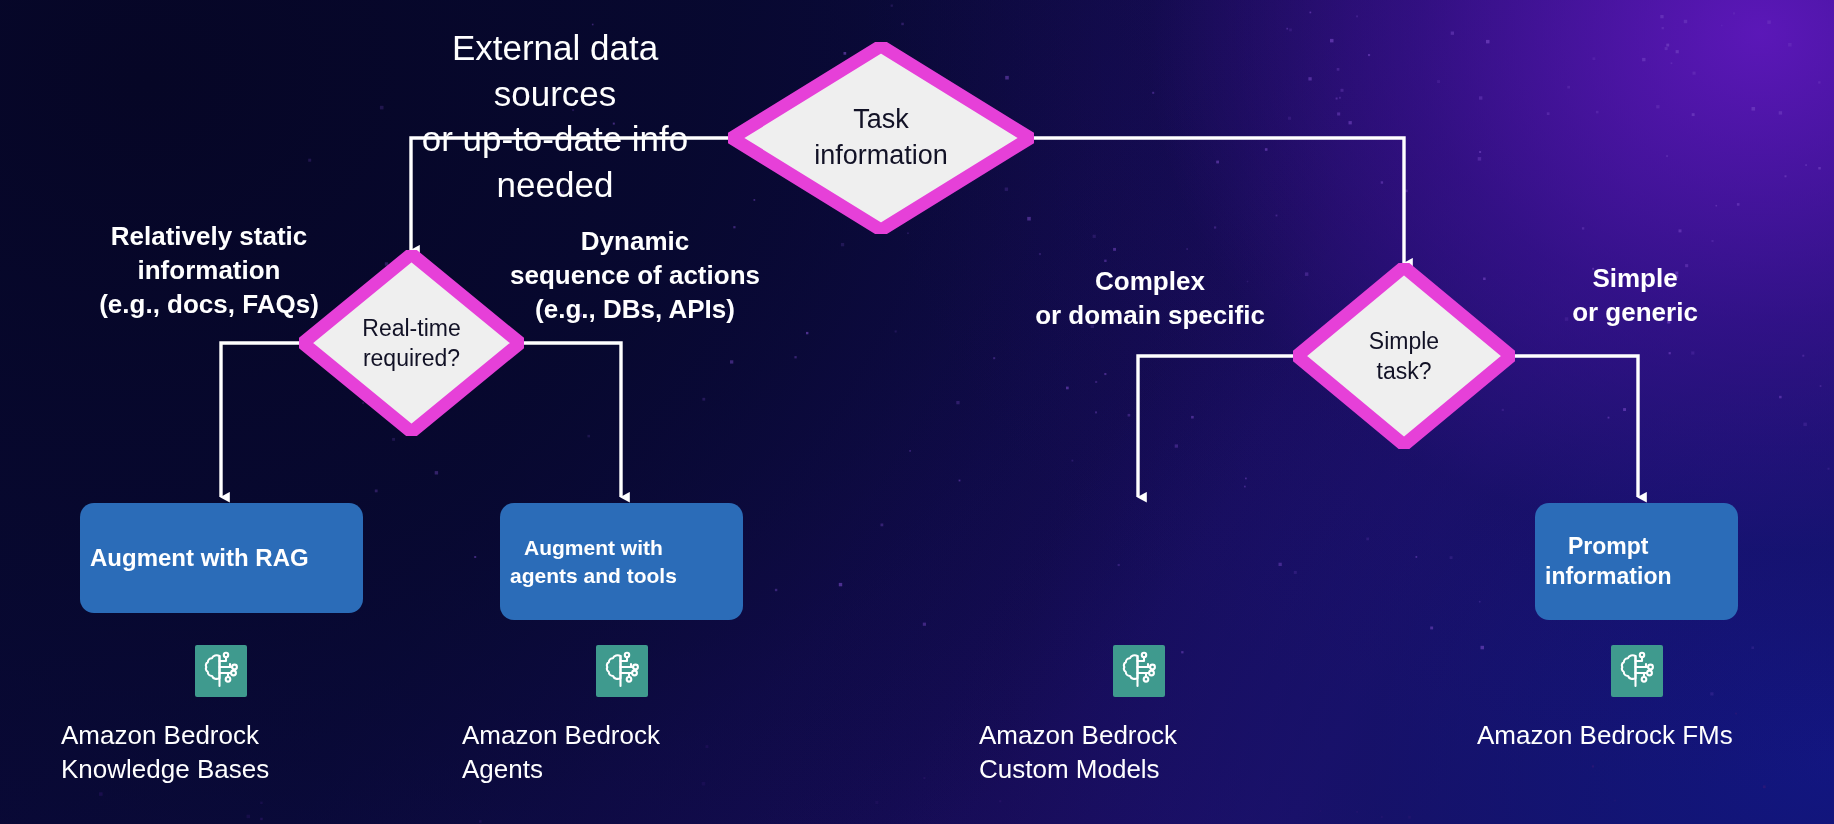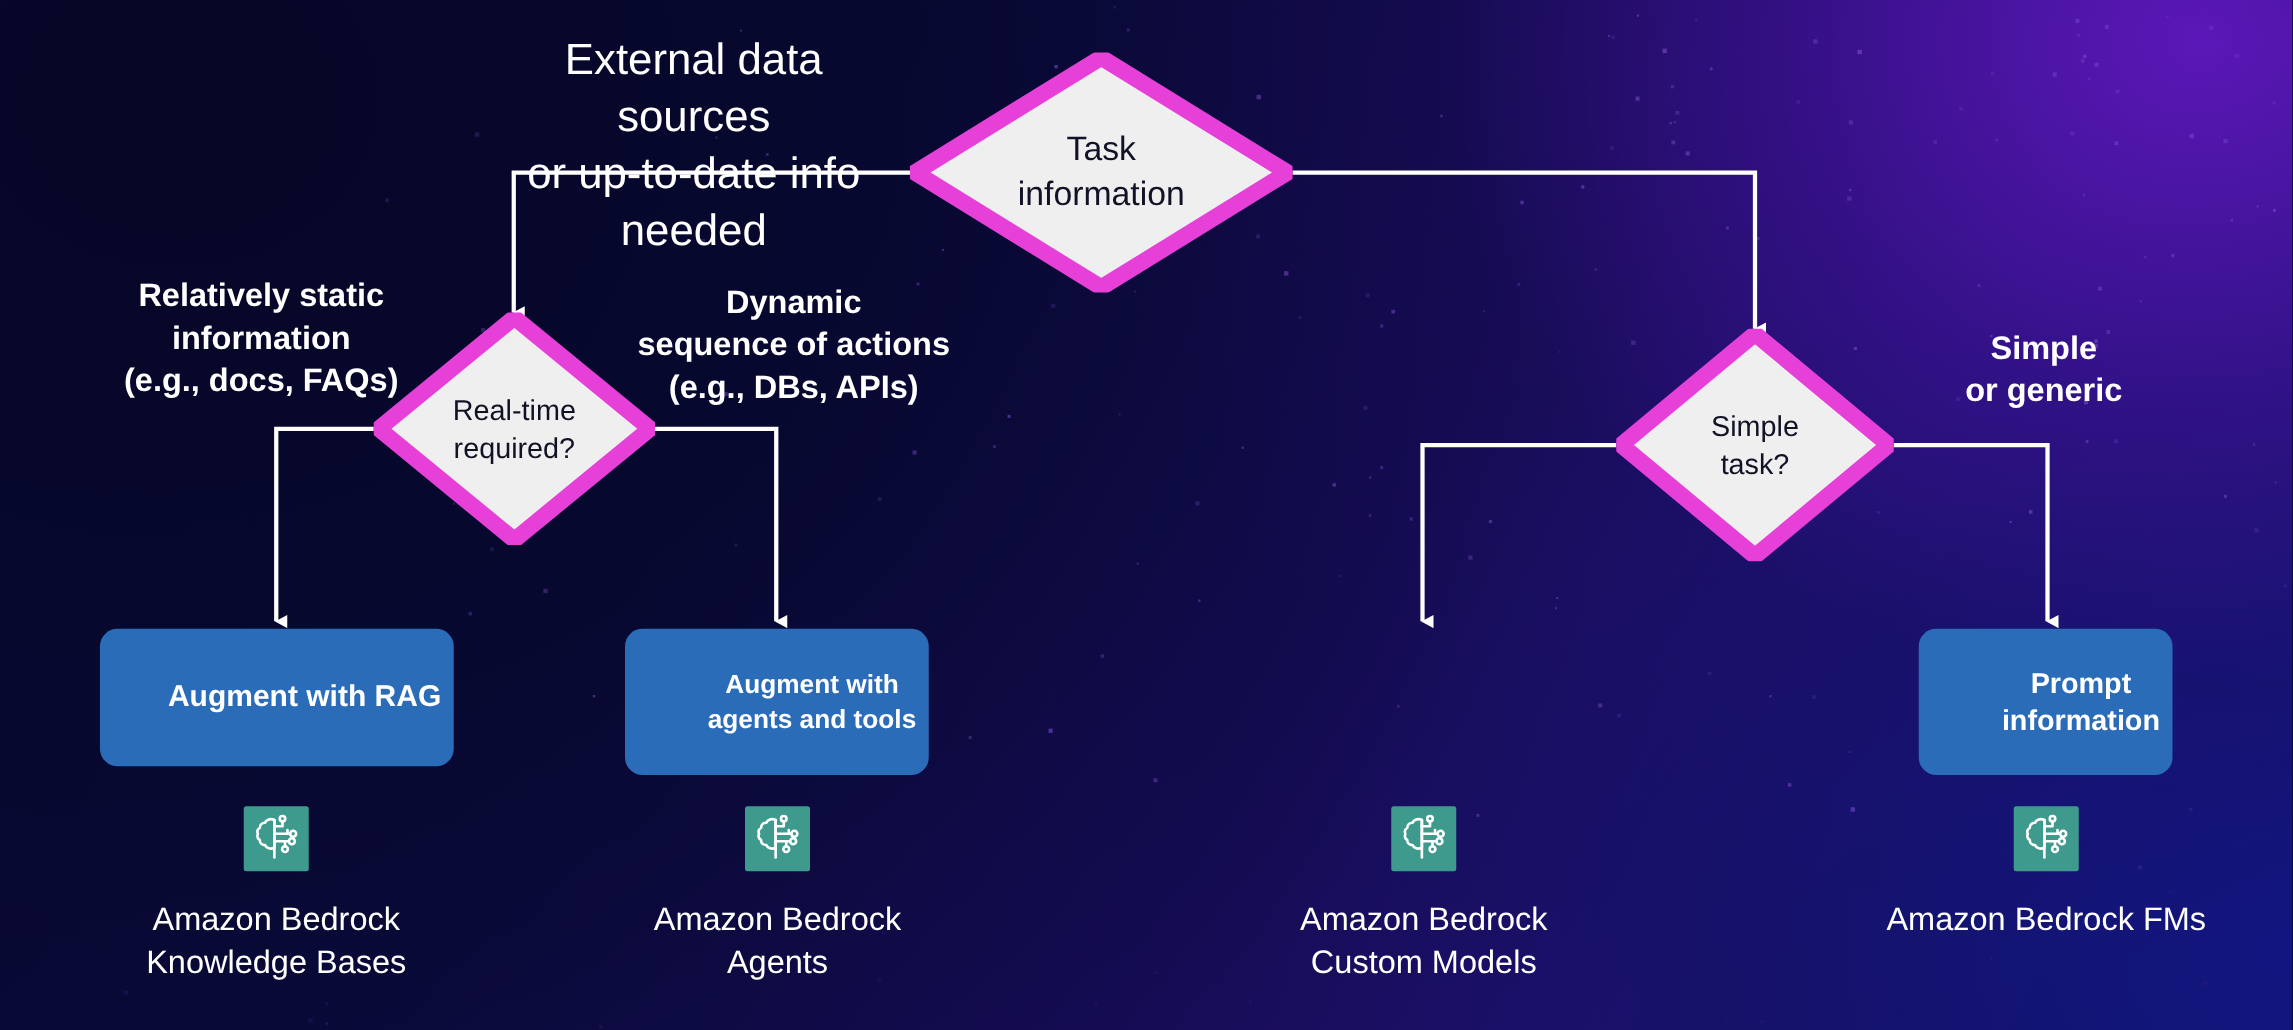--- a/index.html
+++ b/index.html
@@ -51,21 +51,21 @@
     line-height: 1.32;
     z-index: 2;
     pointer-events: none;
   }
 
   
   .resbox {
     position: absolute;
     display: flex;
     align-items: center;
-    justify-content: flex-end;
+    justify-content: flex-start;
     text-align: center;
     border-radius: 14px;
     color: #ffffff;
     font-weight: bold;
     line-height: 1.30;
     box-sizing: border-box;
     padding: 6px 10px;
   }
   .resbox.blue { background: #2b6cb8; }
   .resbox.purple { background: #8a3cf0; }
@@ -77,21 +77,20 @@
     font-weight: bold;
     text-align: center;
     line-height: 1.30;
     white-space: pre-line;
   }
   .elabel.plain { font-weight: normal; }
 
   
   .svc {
     position: absolute;
-    text-align: center;
     color: #ffffff;
     line-height: 1.32;
     white-space: pre-line;
   }
   .svcicon {
     position: absolute;
     width: 52px;
     height: 52px;
     background: #3f9a8e;
     border-radius: 2px;
@@ -338,20 +337,22 @@
 
 
   <div class="elabel" style="left:68px; top:220px; width:282px; font-size:26px;">Relatively static
 information
 (e.g., docs, FAQs)</div>
 
   <div class="elabel" style="left:490px; top:225px; width:290px; font-size:26px;">Dynamic
 sequence of actions
 (e.g., DBs, APIs)</div>
 
+  <div class="elabel" style="left:1000px; top:265px; width:300px; font-size:26px;">Complex
+or domain specific</div>
 
   <div class="elabel" style="left:1510px; top:262px; width:250px; font-size:26px;">Simple
 or generic</div>
 
   <div class="resbox blue" style="left:80px; top:503px; width:283px; height:110px; font-size:24px;">
     <span style="white-space:pre-line;">Augment with RAG</span>
   </div>
 
   <div class="resbox blue" style="left:500px; top:503px; width:243px; height:117px; font-size:21px;">
     <span style="white-space:pre-line;">Augment with

